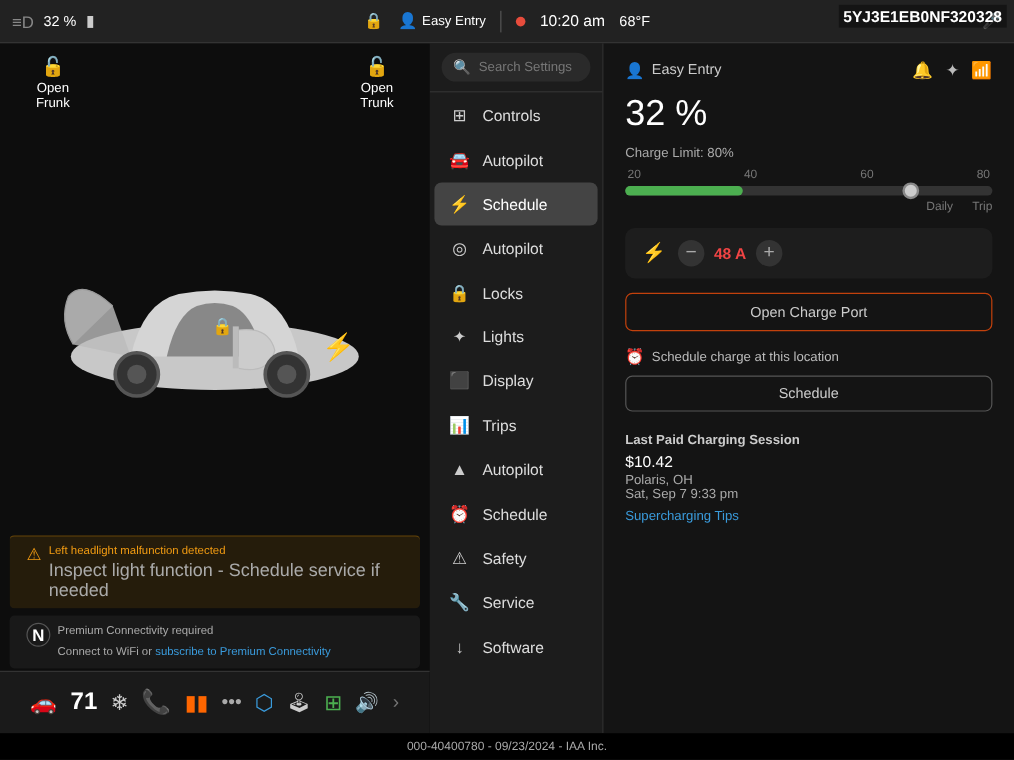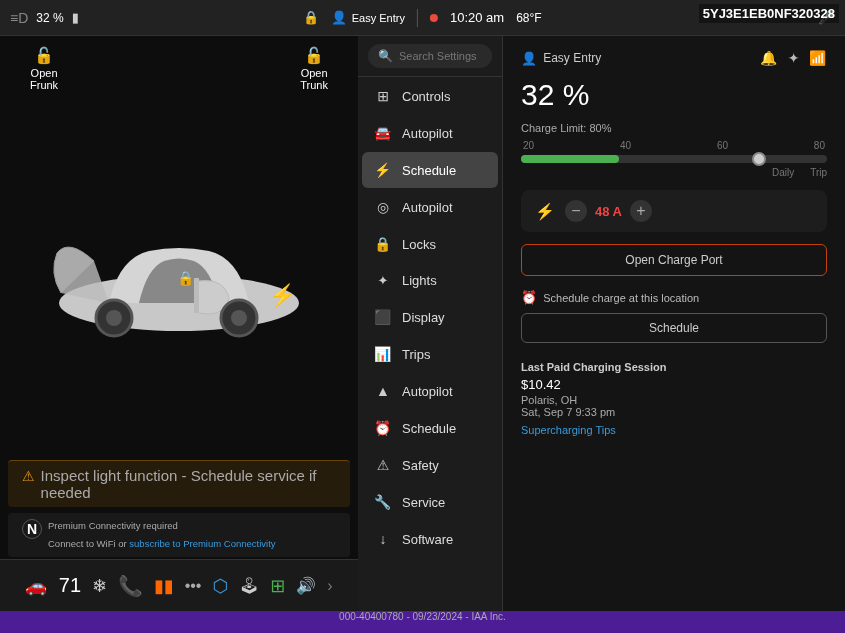--- a/index.html
+++ b/index.html
@@ -25,23 +25,23 @@
       padding: 2px 4px;
     }
 
     
     .bottom-bar {
       position: absolute;
       bottom: 0;
       left: 0;
       right: 0;
       height: 22px;
-      background: #4c1d95;
-      display: flex;
-      align-items: flex-start;
+      background: #000000;
+      display: flex;
+      align-items: center;
       justify-content: center;
       color: #aaa;
       font-size: 10px;
       z-index: 100;
     }
 
     
     .main-container {
       position: absolute;
       top: 0;
@@ -234,21 +234,21 @@
       display: flex;
       flex-direction: column;
       align-items: center;
       color: #ccc;
       font-size: 18px;
       cursor: pointer;
     }
     .taskbar-temp {
       color: #fff;
       font-size: 20px;
-      font-weight: 400;
+      font-weight: 700;
       text-align: center;
     }
     .taskbar-icon-green {
       color: #4caf50;
       font-size: 20px;
     }
     .taskbar-icon-orange {
       color: #ff6600;
       font-size: 18px;
     }
@@ -592,20 +592,21 @@
           <text x="230" y="100" fill="#4caf50" font-size="22" font-weight="bold">⚡</text>
 
           <text x="138" y="80" fill="#888" font-size="14">🔒</text>
         </svg>
       </div>
 
       <div class="warning-section">
         <div class="warning-row">
           <span class="warning-icon">⚠</span>
           <div>
+            <div class="warning-text">Left headlight malfunction detected</div>
             <div class="warning-subtext">Inspect light function - Schedule service if needed</div>
           </div>
         </div>
       </div>
 
       <div class="connectivity-section">
         <div class="n-badge">N</div>
         <div>
           <div class="connectivity-text">Premium Connectivity required</div>
           <span class="connectivity-text">Connect to WiFi or </span>

